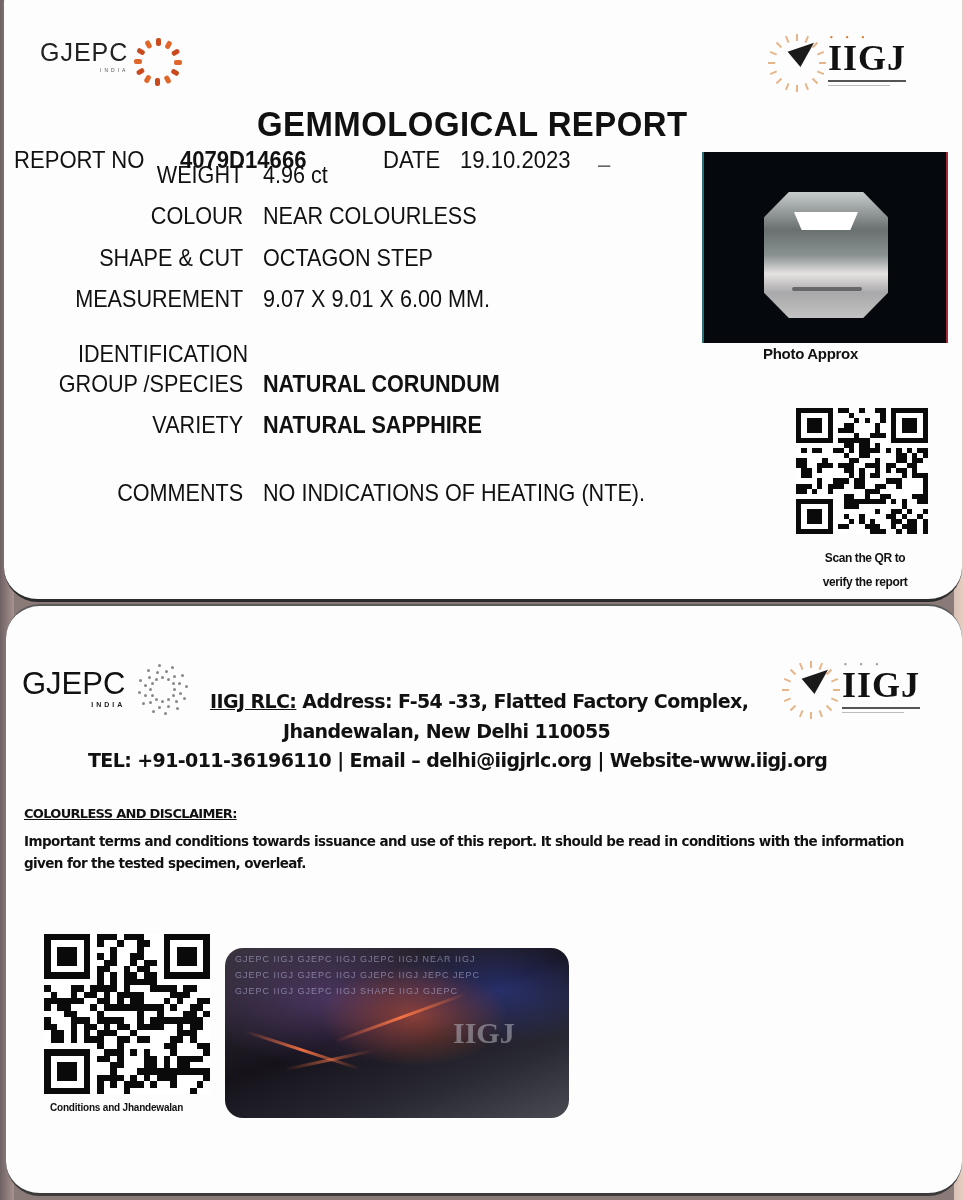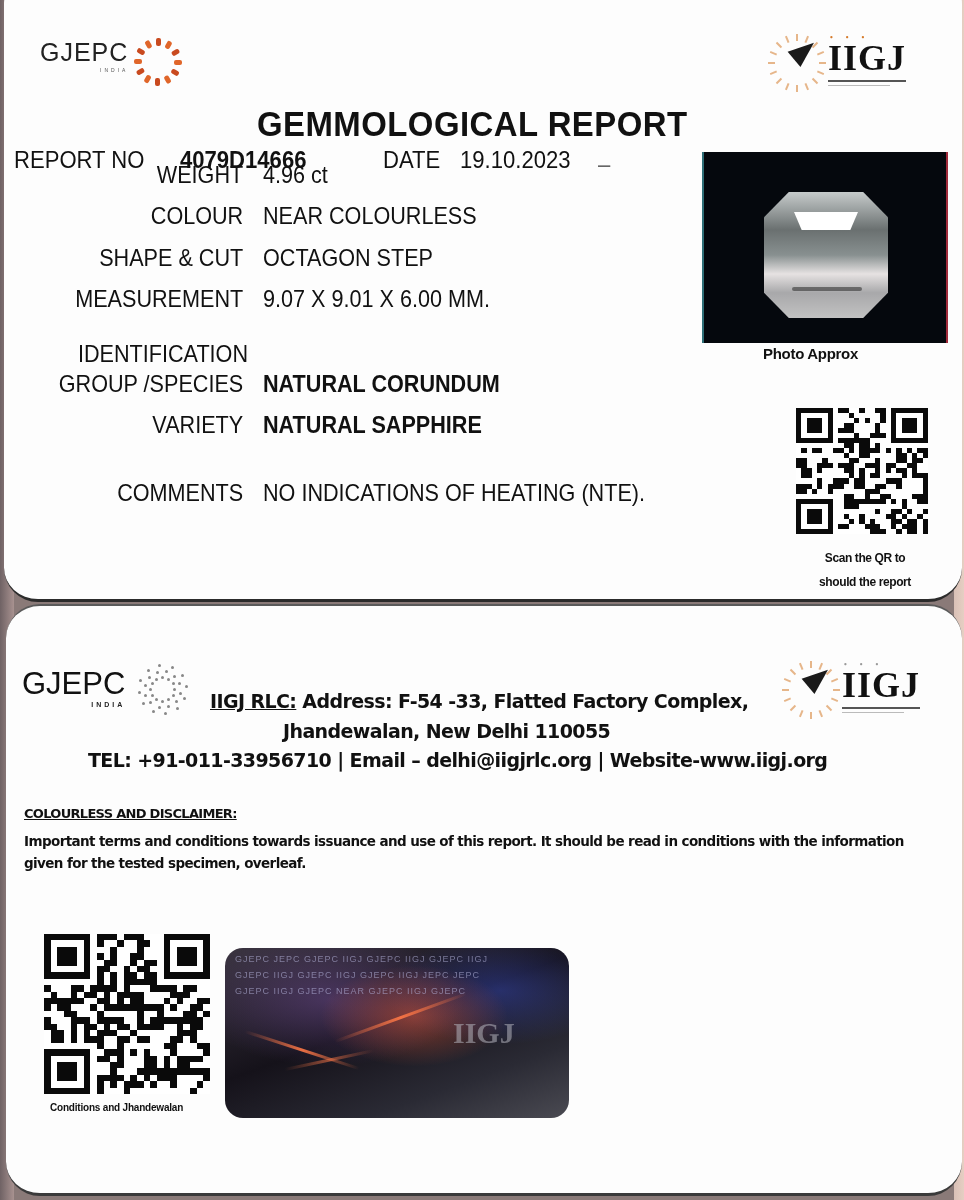--- a/index.html
+++ b/index.html
@@ -814,21 +814,21 @@
       <span style="background: rgb(10, 10, 10);"></span>
       <span style="background: rgb(255, 255, 255);"></span>
       <span style="background: rgb(10, 10, 10);"></span>
       <span style="background: rgb(10, 10, 10);"></span>
       <span style="background: rgb(255, 255, 255);"></span>
       <span style="background: rgb(10, 10, 10);"></span>
     </div>
   </div>
 <div class="qr-caption-front">
   <div>Scan the QR to</div>
-  <div>should the report</div>
+  <div>verify the report</div>
 </div>
 
 <div class="card card-back"></div>
 
 <div class="gjepc-back">
   <div>
     <div class="gjepc-text">GJEPC</div>
     <div class="gjepc-sub">INDIA</div>
   </div>
   <div class="dotburst" id="dotburst">
@@ -878,21 +878,21 @@
   </div>
   <div>
     <div class="iigj-word"><span class="dots" style="color:#999">•••</span><span>IIGJ</span></div>
     <div class="iigj-line"></div>
       <div class="iigj-sub"></div>
   </div>
 </div>
 
 <div class="addr-line addr-1"><span class="u">IIGJ RLC:</span><span> Address: F-54 -33, Flatted Factory Complex,</span></div>
 <div class="addr-line addr-2">Jhandewalan, New Delhi 110055</div>
-<div class="addr-line addr-3">TEL: +91-011-33956710 | Email – delhi@iigjrlc.org | Website-www.iigj.org</div>
+<div class="addr-line addr-3">TEL: +91-011-36196110 | Email – delhi@iigjrlc.org | Website-www.iigj.org</div>
 
 <div class="cond-title">COLOURLESS AND DISCLAIMER:</div>
 <div class="cond-text">Important terms and conditions towards issuance and use of this report. It should be read in conditions with the information given for the tested specimen, overleaf.</div>
 
 <div class="qr qr-back">
     <div class="qr-grid" id="qr2" style="grid-template-columns: repeat(25, 1fr);">
       <span style="background: rgb(10, 10, 10);"></span>
       <span style="background: rgb(10, 10, 10);"></span>
       <span style="background: rgb(10, 10, 10);"></span>
       <span style="background: rgb(10, 10, 10);"></span>
@@ -1515,20 +1515,20 @@
       <span style="background: rgb(255, 255, 255);"></span>
       <span style="background: rgb(255, 255, 255);"></span>
       <span style="background: rgb(10, 10, 10);"></span>
       <span style="background: rgb(255, 255, 255);"></span>
       <span style="background: rgb(255, 255, 255);"></span>
     </div>
   </div>
 <div class="qr-caption-back">Conditions and Jhandewalan</div>
 
 <div class="hologram">
-  <div class="holo-text" style="top:6px;">GJEPC JEPC  GJEPC IIGJ  GJEPC IIGJ  GJEPC IIGJ</div>
+  <div class="holo-text" style="top:6px;">GJEPC IIGJ  GJEPC IIGJ  GJEPC IIGJ  NEAR IIGJ</div>
   <div class="holo-text" style="top:22px;">GJEPC IIGJ  GJEPC IIGJ  GJEPC IIGJ  JEPC JEPC</div>
-  <div class="holo-text" style="top:38px;">GJEPC IIGJ  GJEPC NEAR  GJEPC IIGJ  GJEPC</div>
+  <div class="holo-text" style="top:38px;">GJEPC IIGJ  GJEPC IIGJ  SHAPE IIGJ  GJEPC</div>
   <div class="holo-streak" style="left:20px;top:82px;width:120px;transform:rotate(18deg);"></div>
   <div class="holo-streak" style="left:110px;top:92px;width:140px;transform:rotate(-20deg);"></div>
   <div class="holo-streak" style="left:60px;top:120px;width:90px;transform:rotate(-12deg);opacity:0.6;"></div>
   <div class="holo-iigj">IIGJ</div>
 </div>
 
 </body></html>

